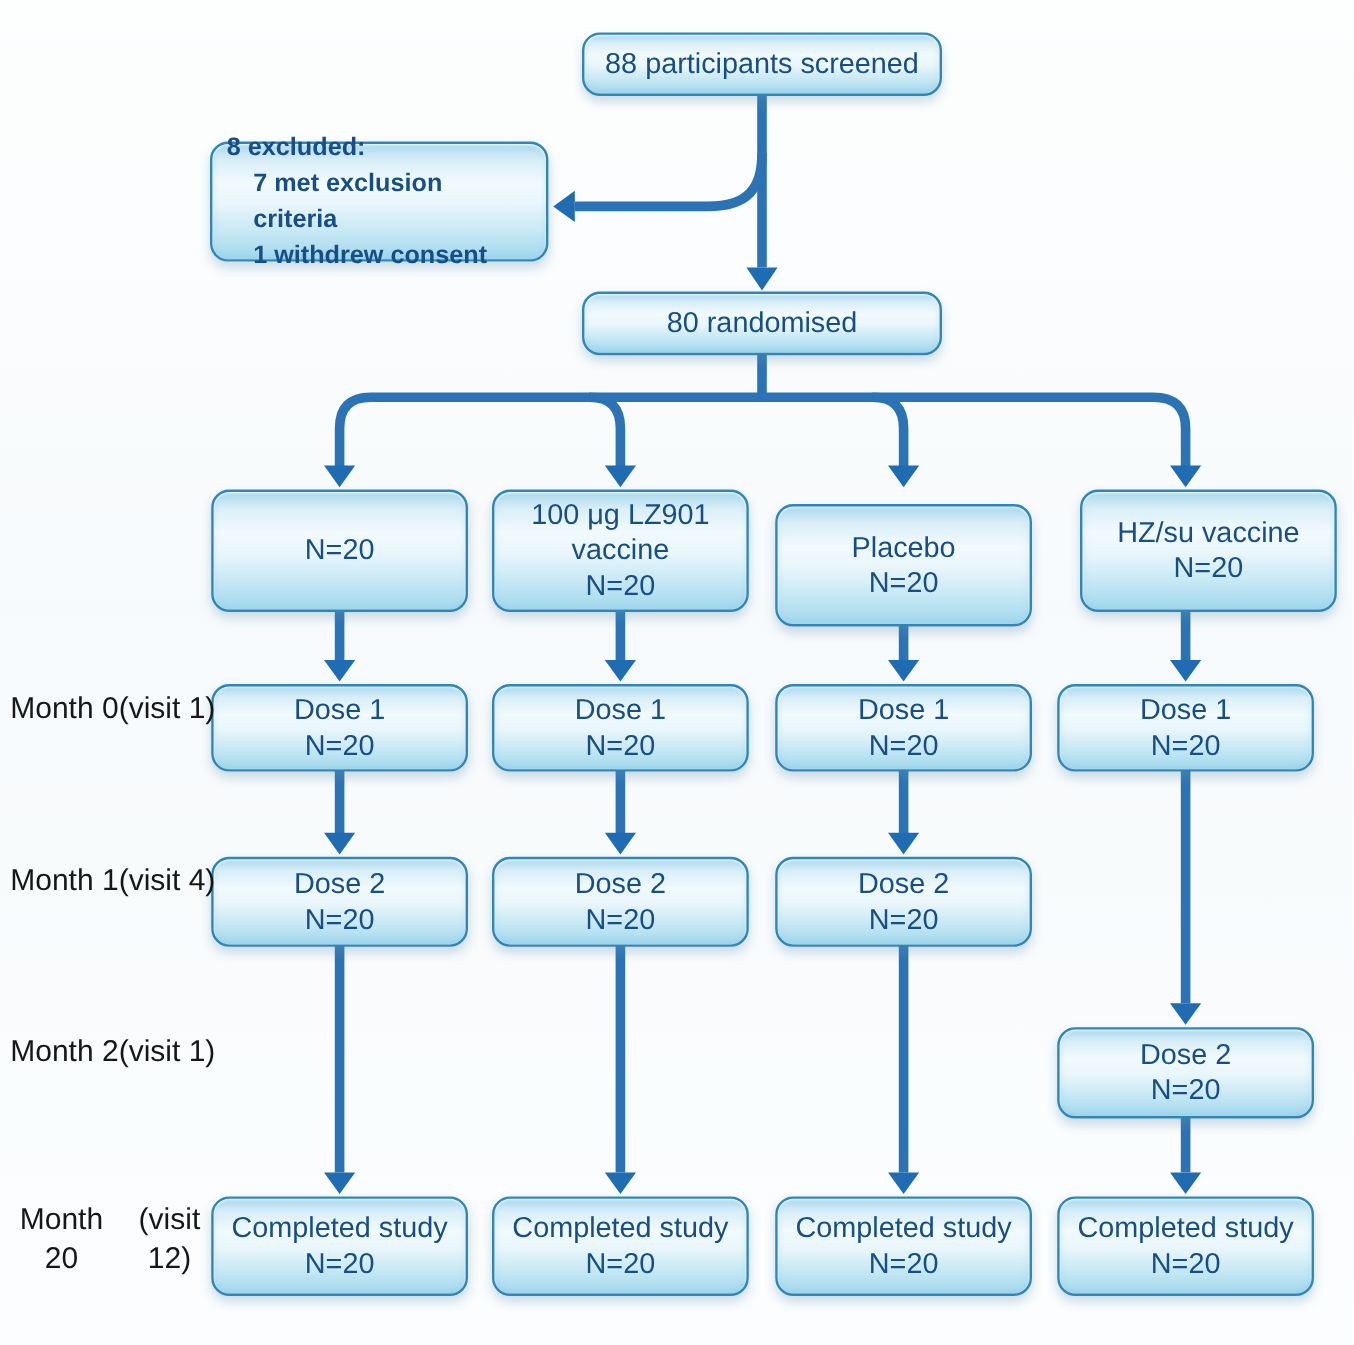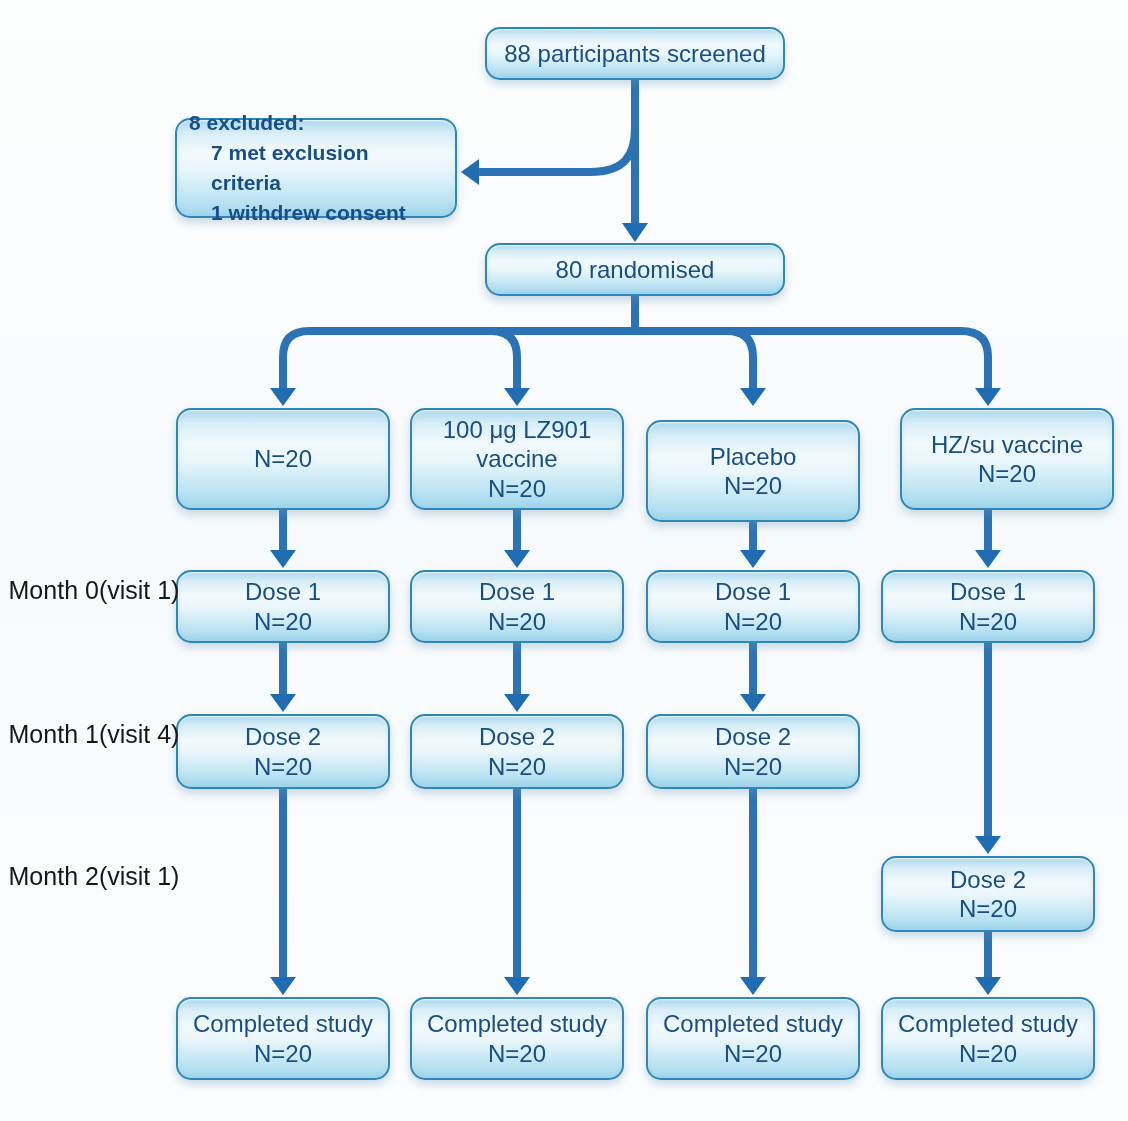--- a/index.html
+++ b/index.html
@@ -179,14 +179,18 @@
     <div>(visit 1)</div>
   </div>
   <div class="rowlabel" style="top:718px;height:75px;">
     <div>Month 1</div>
     <div>(visit 4)</div>
   </div>
   <div class="rowlabel" style="top:860px;height:76px;">
     <div>Month 2</div>
     <div>(visit 1)</div>
   </div>
+  <div class="rowlabel" style="top:1000px;height:83px;">
+    <div>Month 20</div>
+    <div>(visit 12)</div>
+  </div>
 
 </div>
 
 </body></html>

